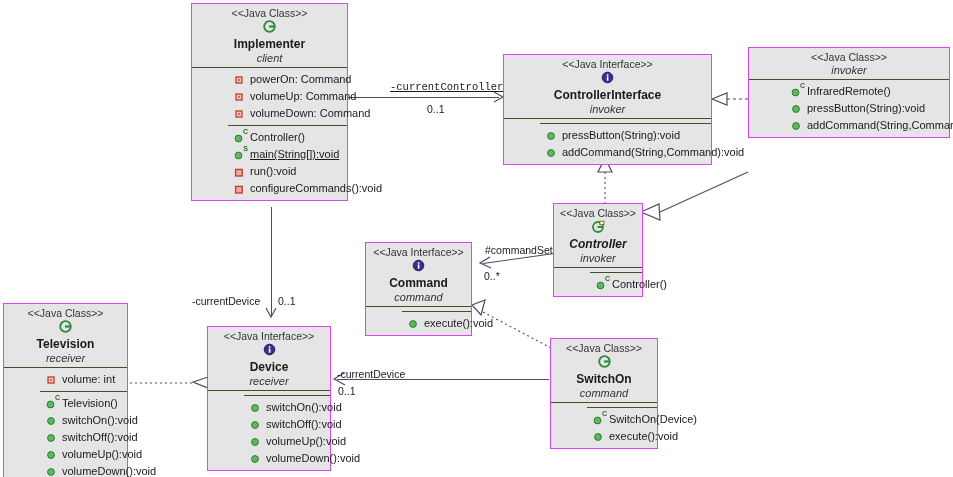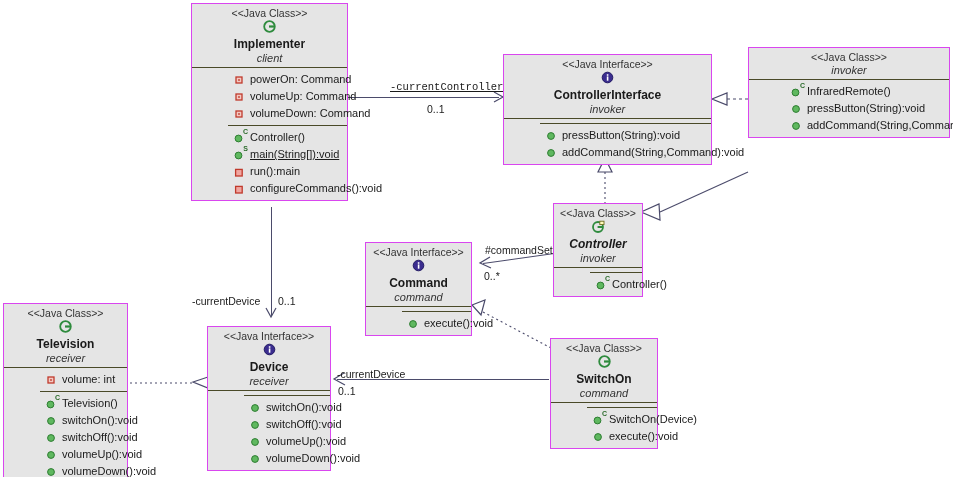--- a/index.html
+++ b/index.html
@@ -217,21 +217,21 @@
           <span class="ic-sup">S</span>
         </span>
         <span class="txt static">main(String[]):void</span>
       </div>
       <div class="memb">
         <span class="ic">
           <svg width="13" height="13" viewBox="0 0 13 13">
               <rect x="2.6" y="4.4" width="6.6" height="6.6" fill="#f0a6a0" stroke="#c0392b" stroke-width="1.3"></rect>
             </svg>
         </span>
-        <span class="txt">run():main</span>
+        <span class="txt">run():void</span>
       </div>
       <div class="memb">
         <span class="ic">
           <svg width="13" height="13" viewBox="0 0 13 13">
               <rect x="2.6" y="4.4" width="6.6" height="6.6" fill="#f0a6a0" stroke="#c0392b" stroke-width="1.3"></rect>
             </svg>
         </span>
         <span class="txt">configureCommands():void</span>
       </div>
     </div>

